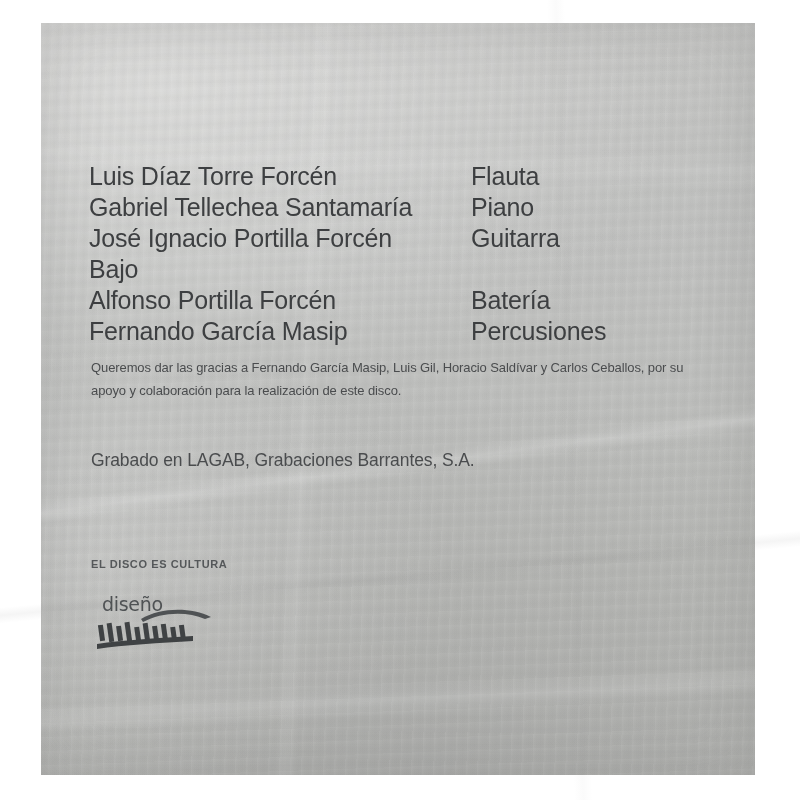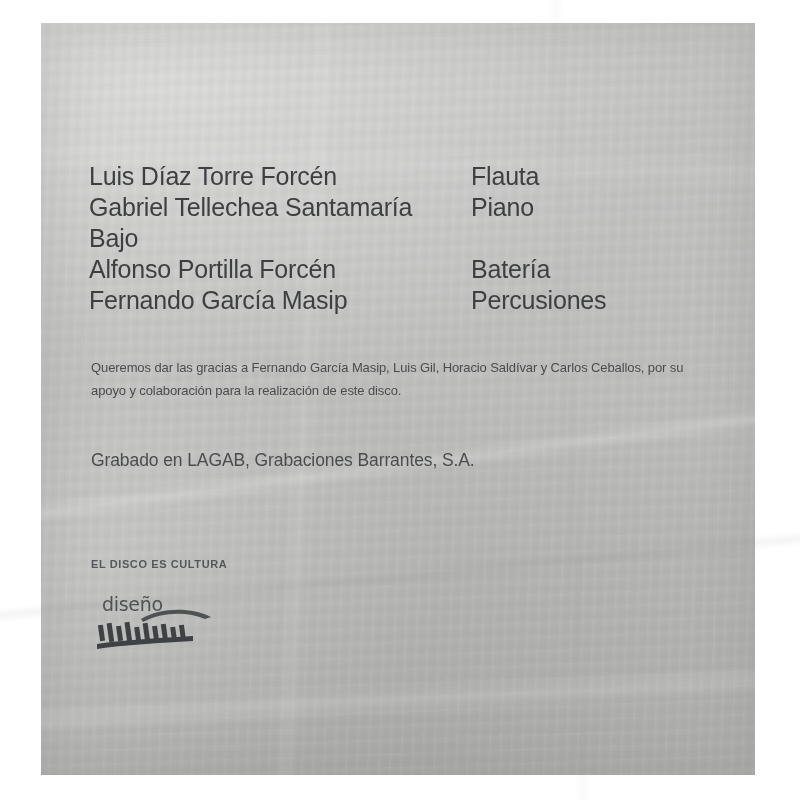--- a/index.html
+++ b/index.html
@@ -176,20 +176,24 @@
     <div id="credits">
       <div class="credit-row">
         <div class="credit-name">Luis Díaz Torre Forcén</div>
         <div class="credit-role">Flauta</div>
       </div>
       <div class="credit-row">
         <div class="credit-name">Gabriel Tellechea Santamaría</div>
         <div class="credit-role">Piano</div>
       </div>
       <div class="credit-row">
+        <div class="credit-name">José Ignacio Portilla Forcén</div>
+        <div class="credit-role">Guitarra</div>
+      </div>
+      <div class="credit-row">
         <div class="credit-role">Bajo</div>
       </div>
       <div class="credit-row">
         <div class="credit-name">Alfonso Portilla Forcén</div>
         <div class="credit-role">Batería</div>
       </div>
       <div class="credit-row">
         <div class="credit-name">Fernando García Masip</div>
         <div class="credit-role">Percusiones</div>
       </div>

